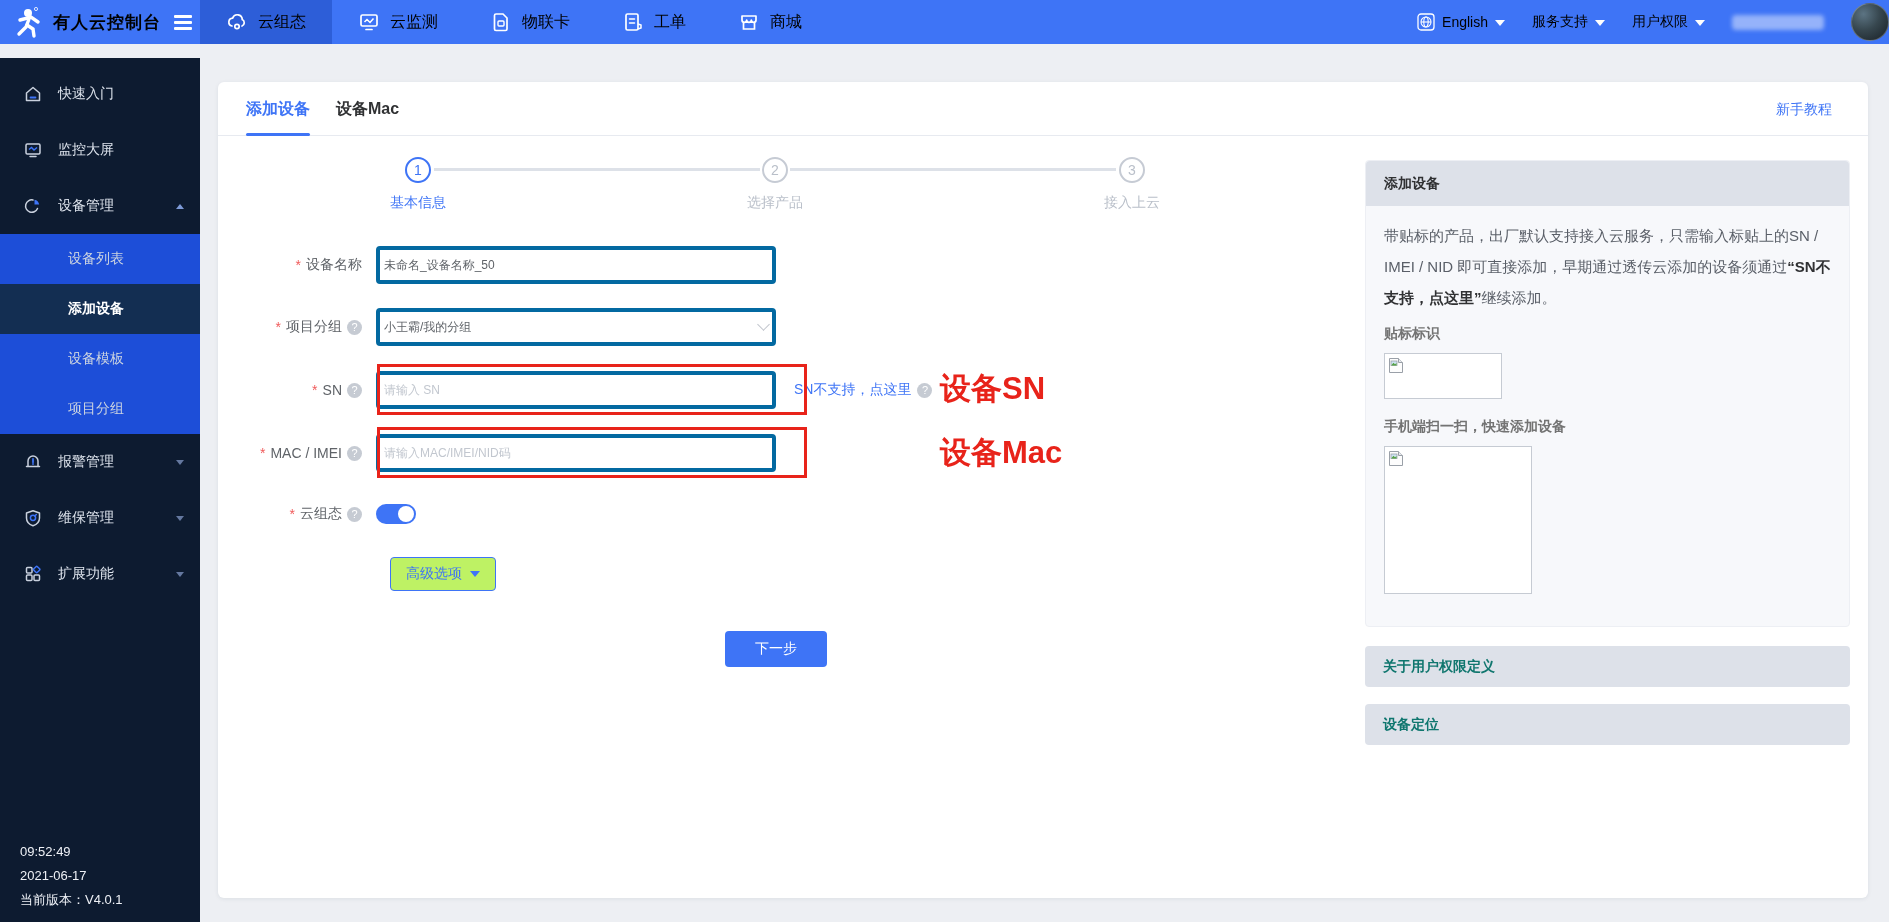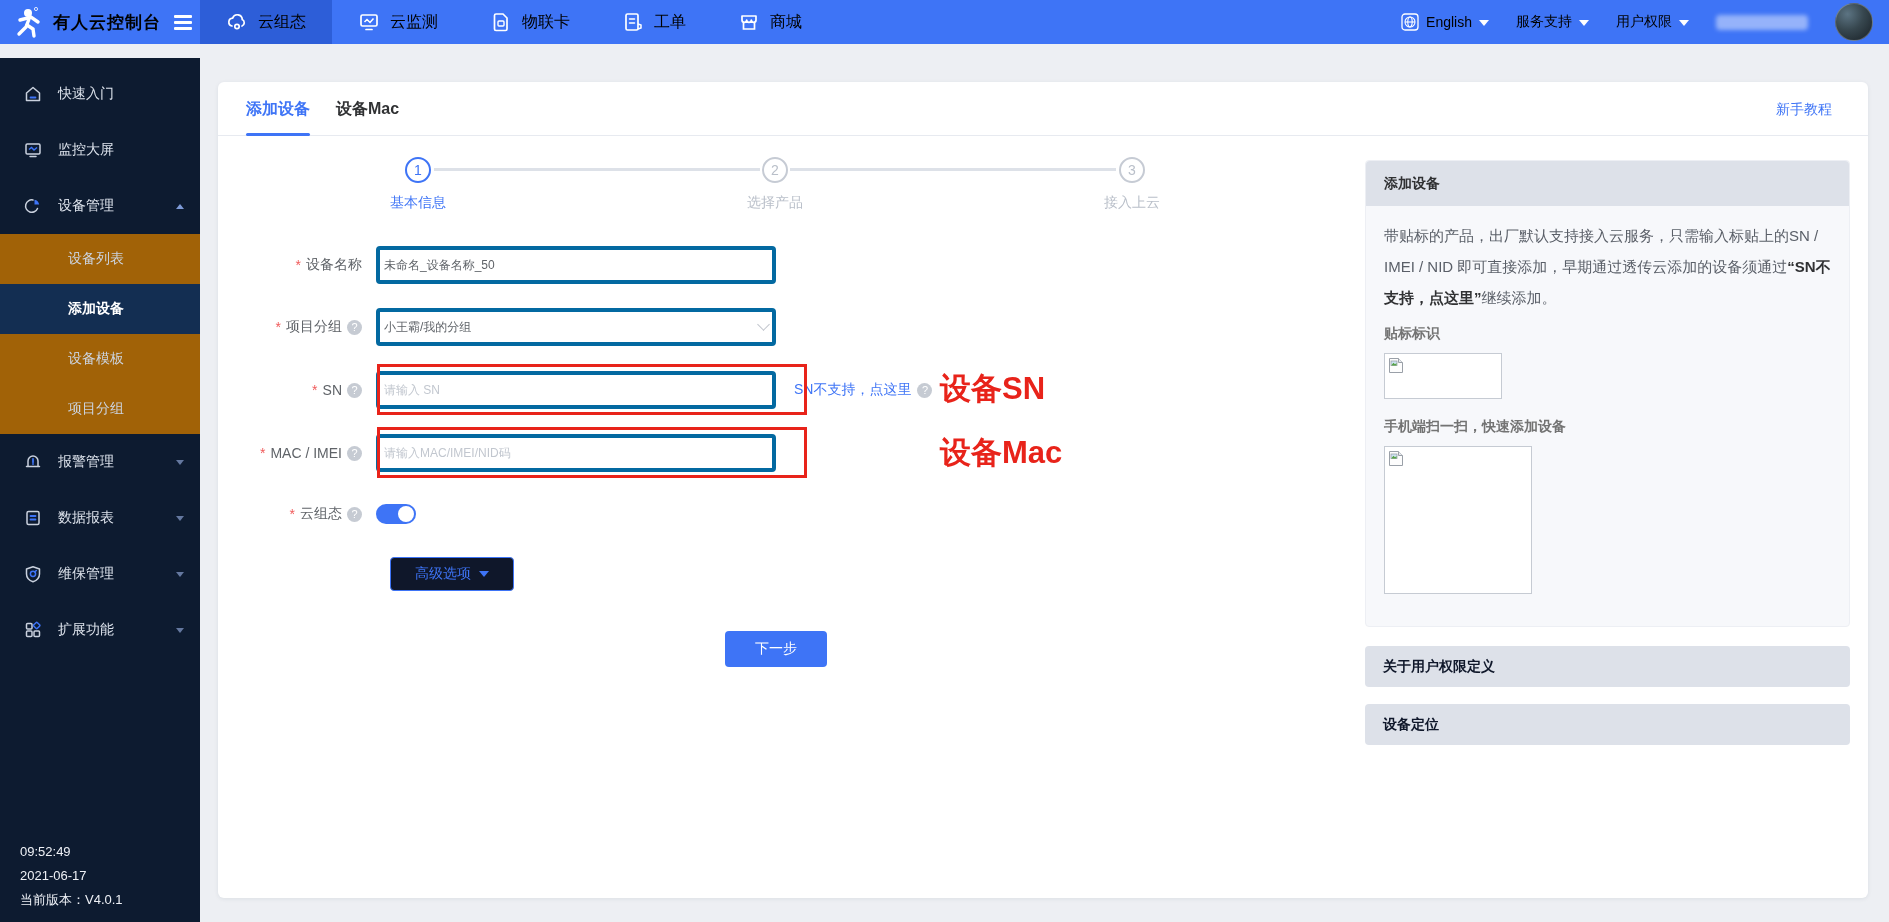--- a/index.html
+++ b/index.html
@@ -12,32 +12,32 @@
   
   .topnav { position:absolute; top:0; left:0; width:1889px; height:44px;
     background:#3e74f6; display:flex; align-items:stretch; color:#000000; z-index:30;justify-content:space-between; }
   .brand { width:200px; flex:0 0 200px; display:flex; align-items:center; padding-left:14px; gap:9px; }
   .brand-title { font-size:17px; font-weight:bold; letter-spacing:1px; white-space:nowrap; }
   .hamburger { display:flex; flex-direction:column; gap:3px; margin-left:4px; cursor:pointer; }
   .hamburger i { display:block; width:18px; height:3px; background:#fff; border-radius:1px; }
   .navitems { display:flex; align-items:stretch; }
   .navitem { display:flex; align-items:center; gap:10px; padding:0 26px; font-size:16px; cursor:pointer; white-space:nowrap; }
   .navitem.active { background:#2d5ed8; }
-  .navright { margin-left:auto; display:flex; align-items:center; gap:27px; padding-right:16px; font-size:14px; }
+  .navright { margin-left:auto; display:flex; align-items:center; gap:27px; font-size:14px; }
   .navlink { display:flex; align-items:center; gap:7px; cursor:pointer; white-space:nowrap; }
   .caret-dn-w { width:0; height:0; border-left:5px solid transparent; border-right:5px solid transparent; border-top:6px solid #fff; margin-top:2px; }
   .masked-user { width:92px; height:15px; background:rgba(255,255,255,.45); border-radius:4px; filter:blur(2px); }
   .avatar { width:38px; height:38px; border-radius:50%;
     background:radial-gradient(circle at 32% 28%, #5c7483 0%, #37474f 45%, #1d262c 90%); border:1px solid rgba(255,255,255,.25); cursor:pointer; }
   
   .sidebar { position:absolute; top:58px; left:0; width:200px; bottom:0; background:#0d1b30; color:#dde3ec; z-index:20; }
   .side-pad { height:8px; }
   .side-item { height:56px; display:flex; align-items:center; padding:0 16px 0 24px; gap:16px; font-size:14px; cursor:pointer; }
   .side-item .lbl { flex:1; }
-  .submenu { background:#a16207; }
+  .submenu { background:#1d4ed8; }
   .side-sub { height:50px; display:flex; align-items:center; padding-left:68px; font-size:14px; color:#ccd4e0; cursor:pointer; }
   .side-sub.active { background:#132e52; color:#ffffff; font-weight:bold; }
   .s-caret-dn { width:0; height:0; border-left:4px solid transparent; border-right:4px solid transparent; border-top:5px solid #64789f; }
   .s-caret-up { width:0; height:0; border-left:4px solid transparent; border-right:4px solid transparent; border-bottom:5px solid #7e9bd8; }
   .side-footer { position:absolute; left:20px; bottom:10px; font-size:13px; line-height:24px; color:#eef1f6; }
   
   .main { position:absolute; left:200px; top:58px; right:0; bottom:0; background:#edeff3; }
   .card { position:absolute; left:18px; top:24px; width:1650px; height:816px; background:#fff;
     border-radius:6px; box-shadow:0 1px 4px rgba(31,45,61,.08); }
   .tabsbar { position:absolute; top:0; left:0; right:0; height:54px; border-bottom:1px solid #e7eaf0;
@@ -65,39 +65,39 @@
   .finput .ph { color:#c2c7cf; }
   .fselect { justify-content:space-between; cursor:pointer; }
   .chev { width:9px; height:9px; border-right:1.5px solid #c0c4cc; border-bottom:1.5px solid #c0c4cc;
     transform:rotate(45deg); margin-top:-5px; }
   .sn-link { margin-left:18px; color:#3e74f6; font-size:14px; cursor:pointer; white-space:nowrap; }
   .sn-help { margin-left:6px; }
   .red-note { position:absolute; font-size:31px; font-weight:bold; color:#e8231a; white-space:nowrap; z-index:6; }
   .red-frame { position:absolute; border:3px solid #e8231a; z-index:5; pointer-events:none; }
   .toggle { width:40px; height:20px; border-radius:10px; background:#3e74f6; position:relative; cursor:pointer; }
   .toggle .knob { position:absolute; top:2px; right:2px; width:16px; height:16px; border-radius:50%; background:#fff; }
-  .adv-btn { position:absolute; left:172px; top:475px; width:124px; height:34px; border:1px solid #3e74f6; border-radius:4px;
-    background:#0f172a; color:#3e74f6; font-size:14px; display:flex; align-items:center; justify-content:center; gap:8px; cursor:pointer; }
+  .adv-btn { position:absolute; left:172px; top:475px; width:106px; height:34px; border:1px solid #3e74f6; border-radius:4px;
+    background:#bef264; color:#3e74f6; font-size:14px; display:flex; align-items:center; justify-content:center; gap:8px; cursor:pointer; }
   .caret-dn-b { width:0; height:0; border-left:5px solid transparent; border-right:5px solid transparent; border-top:6px solid #3e74f6; }
   .next-btn { position:absolute; left:507px; top:549px; width:102px; height:36px; background:#3e74f6; border:none; border-radius:4px;
     color:#fff; font-size:14px; cursor:pointer; font-family:inherit; }
   
   .panel1 { position:absolute; left:1147px; top:78px; width:485px; height:467px; background:#f7f8fb;
     border:1px solid #edeff4; border-radius:4px; }
   .panel-h { height:45px; background:#dde1e9; border-radius:4px 4px 0 0; display:flex; align-items:center;
     padding-left:18px; font-size:14px; font-weight:bold; color:#303133; }
   .panel-b { padding:14px 18px 0 18px; font-size:15px; color:#5a5f68; line-height:31px; }
   .panel-b b { color:#303133; }
   .p-sub { font-weight:bold; color:#737373; font-size:14px; margin-top:10px; line-height:20px; }
   .imgbox { border:1px solid #c6cbd3; background:#fff; margin-top:10px; position:relative; }
   .imgbox svg { position:absolute; top:3px; left:3px; }
   .imgbox1 { width:118px; height:46px; }
   .imgbox2 { width:148px; height:148px; }
   .panel-flat { position:absolute; left:1147px; width:485px; height:41px; background:#dde1e9; border-radius:4px;
-    display:flex; align-items:center; padding-left:18px; font-size:14px; font-weight:bold; color:#0f172a; cursor:pointer; }
+    display:flex; align-items:center; padding-left:18px; font-size:14px; font-weight:bold; color:#0f766e; cursor:pointer; }
 </style>
 </head>
 <body>
 
 <div class="topnav">
   <div class="brand">
     <svg width="30" height="32" viewBox="0 0 30 32">
       <circle cx="14" cy="7" r="4" fill="#fff"></circle>
       <circle cx="22" cy="3" r="1.6" fill="none" stroke="#fff" stroke-width="0.8"></circle>
       <path d="M6 14 L17 11 L24 16" stroke="#fff" stroke-width="3.4" fill="none" stroke-linecap="round"></path>
@@ -214,28 +214,20 @@
     </div>
   </div>
   <div class="side-item">
     <svg width="18" height="18" viewBox="0 0 18 18">
       <path d="M4 13 v-5 a5 5 0 0 1 10 0 v5" fill="none" stroke="#c9d1de" stroke-width="1.5"></path>
       <path d="M2.5 13.5 h13" stroke="#c9d1de" stroke-width="1.5" stroke-linecap="round"></path>
       <path d="M9 6 v3.2" stroke="#3e74f6" stroke-width="1.8" stroke-linecap="round"></path>
       <circle cx="9" cy="11" r="0.9" fill="#3e74f6"></circle>
     </svg>
     <span class="lbl">报警管理</span>
-    <i class="s-caret-dn"></i>
-  </div>
-  <div class="side-item">
-    <svg width="18" height="18" viewBox="0 0 18 18">
-      <rect x="3" y="2.5" width="12" height="13" rx="1.5" fill="none" stroke="#c9d1de" stroke-width="1.5"></rect>
-      <path d="M6.5 7 h5 M6.5 10.5 h5" stroke="#3e74f6" stroke-width="1.8" stroke-linecap="round"></path>
-    </svg>
-    <span class="lbl">数据报表</span>
     <i class="s-caret-dn"></i>
   </div>
   <div class="side-item">
     <svg width="18" height="18" viewBox="0 0 18 18">
       <path d="M9 1.8 L15.5 4 V9 C15.5 13 12.8 15.5 9 16.8 C5.2 15.5 2.5 13 2.5 9 V4 Z" fill="none" stroke="#c9d1de" stroke-width="1.5" stroke-linejoin="round"></path>
       <circle cx="9" cy="8.8" r="2.6" fill="none" stroke="#3e74f6" stroke-width="1.5"></circle>
       <path d="M10.8 7 L12.3 5.5" stroke="#3e74f6" stroke-width="1.5" stroke-linecap="round"></path>
     </svg>
     <span class="lbl">维保管理</span>
     <i class="s-caret-dn"></i>

